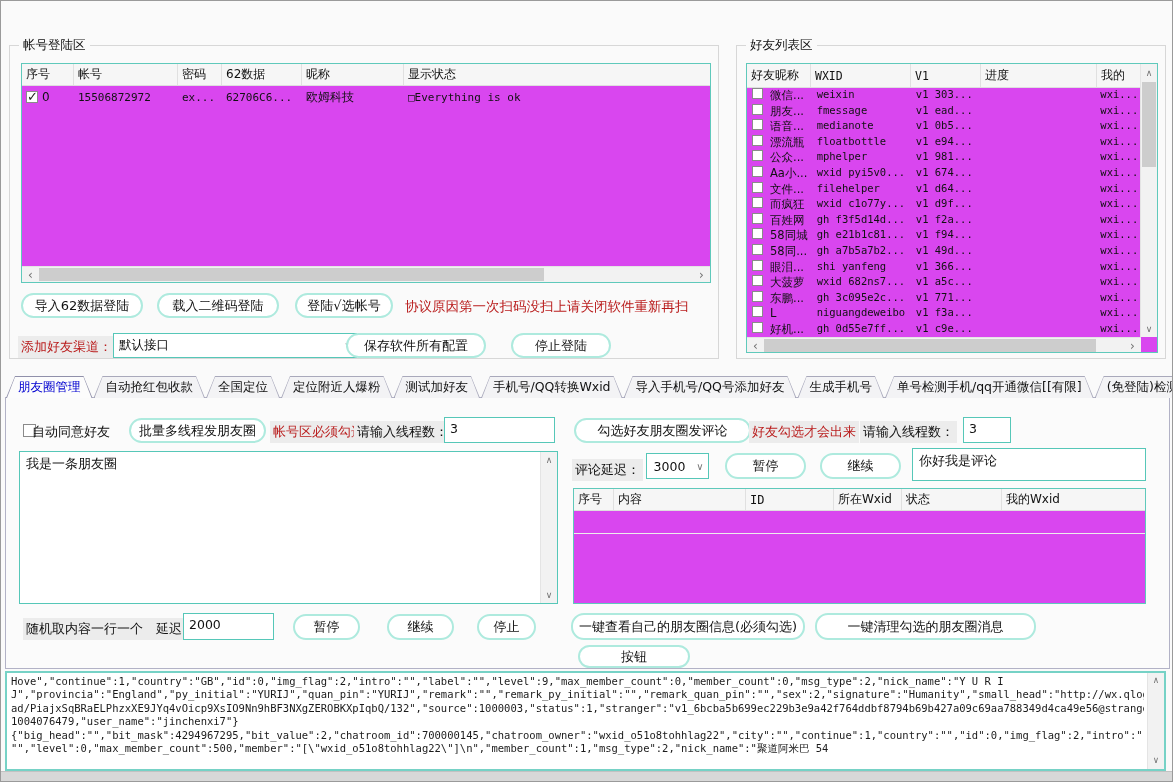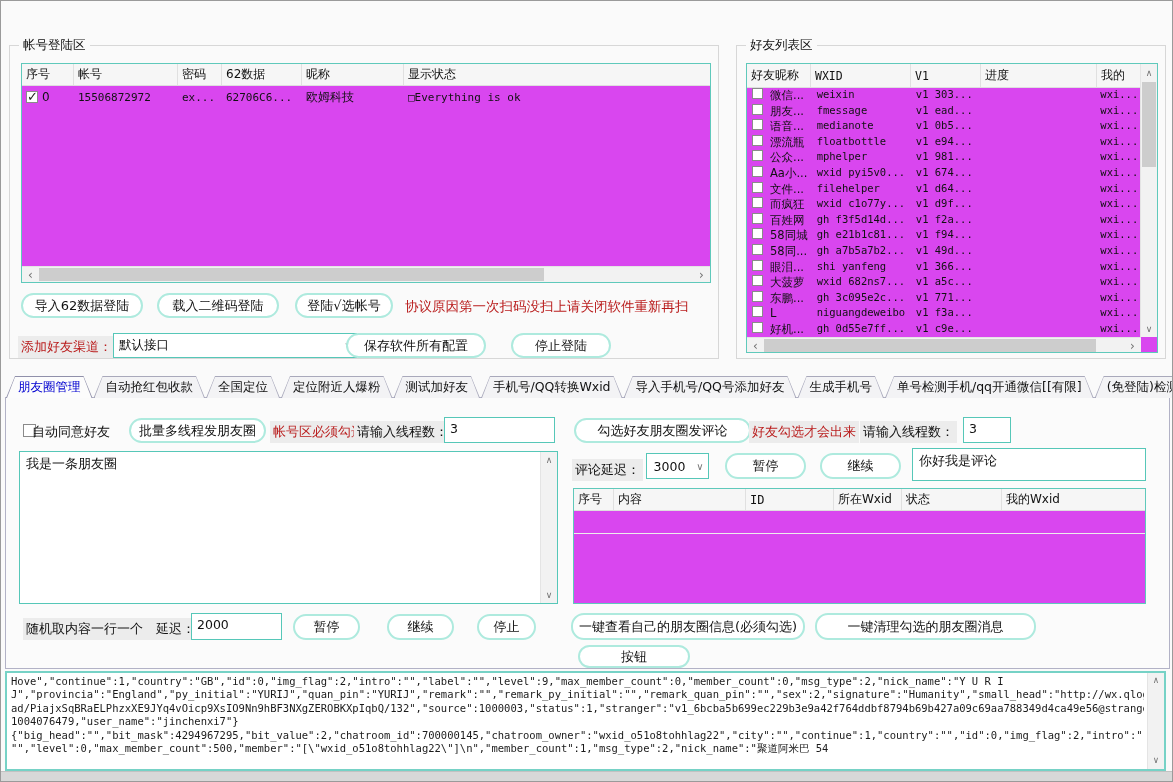--- a/index.html
+++ b/index.html
@@ -410,21 +410,21 @@
         <div class="hcell">内容</div>
         <div class="hcell">ID</div>
         <div class="hcell">所在Wxid</div>
         <div class="hcell">状态</div>
         <div class="hcell">我的Wxid</div>
     </div>
     <div style="position:absolute;left:0;top:44px;width:571px;height:1px;background:#ededed;"></div>
   </div>
 
   <span class="lblg" style="left:22px;top:617px;">随机取内容一行一个　延迟：</span>
-  <div class="input" style="left:182px;top:612px;width:91px;height:27px;margin-left:8px;">2000</div>
+  <div class="input" style="left:182px;top:612px;width:91px;height:27px;">2000</div>
   <div class="btn" style="left:292px;top:613px;width:67px;height:26px;">暂停</div>
   <div class="btn" style="left:386px;top:613px;width:67px;height:26px;">继续</div>
   <div class="btn" style="left:476px;top:613px;width:59px;height:26px;">停止</div>
 
   <div class="btn" style="left:570px;top:612px;width:234px;height:27px;">一键查看自己的朋友圈信息(必须勾选)</div>
   <div class="btn" style="left:814px;top:612px;width:221px;height:27px;">一键清理勾选的朋友圈消息</div>
   <div class="btn" style="left:577px;top:644px;width:112px;height:23px;">按钮</div>
 
   <div class="log" style="left:4px;top:670px;width:1161px;height:100px;">
     <div>Hove","continue":1,"country":"GB","id":0,"img_flag":2,"intro":"","label":"","level":9,"max_member_count":0,"member_count":0,"msg_type":2,"nick_name":"Y U R I</div>

